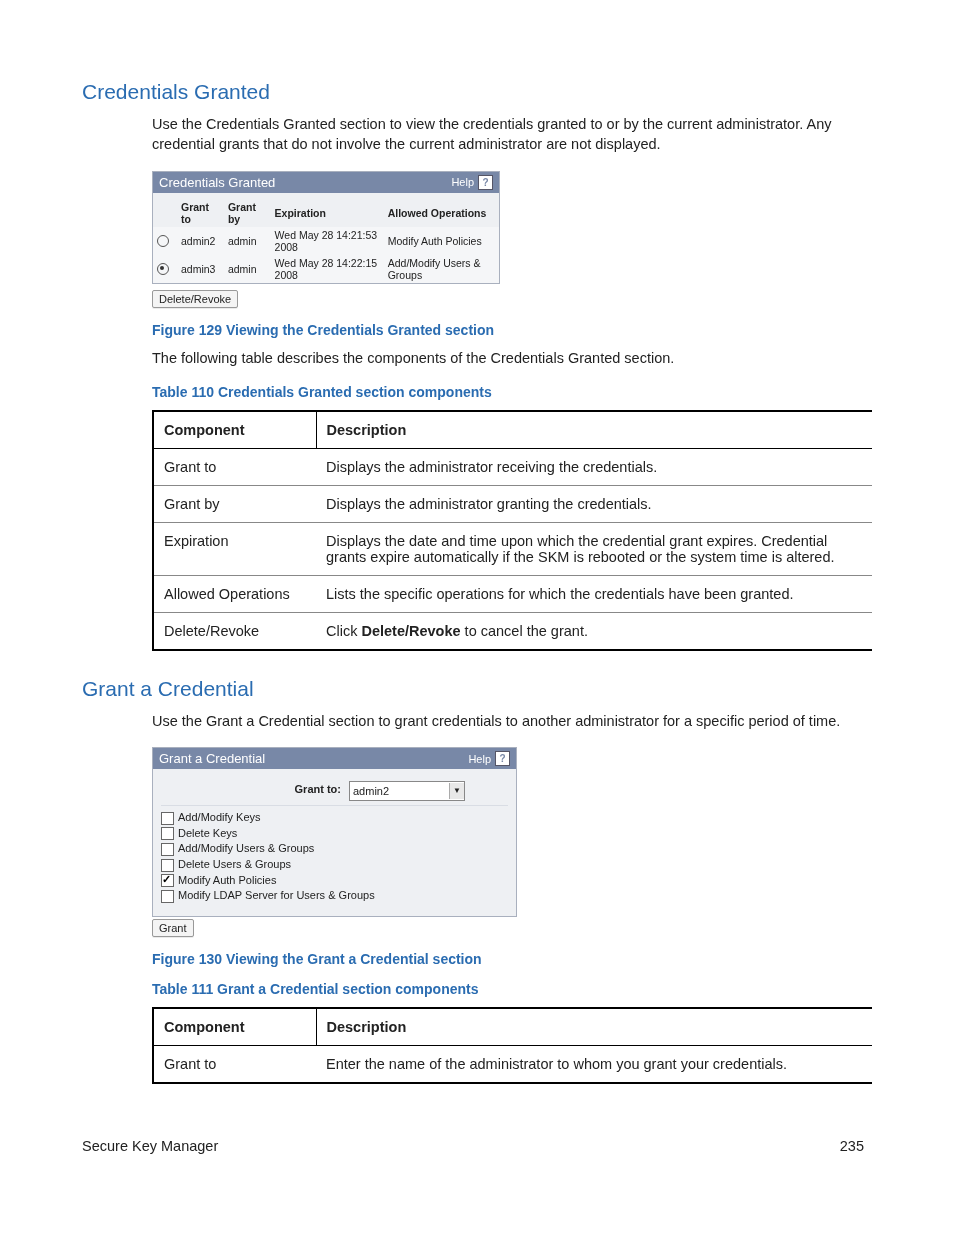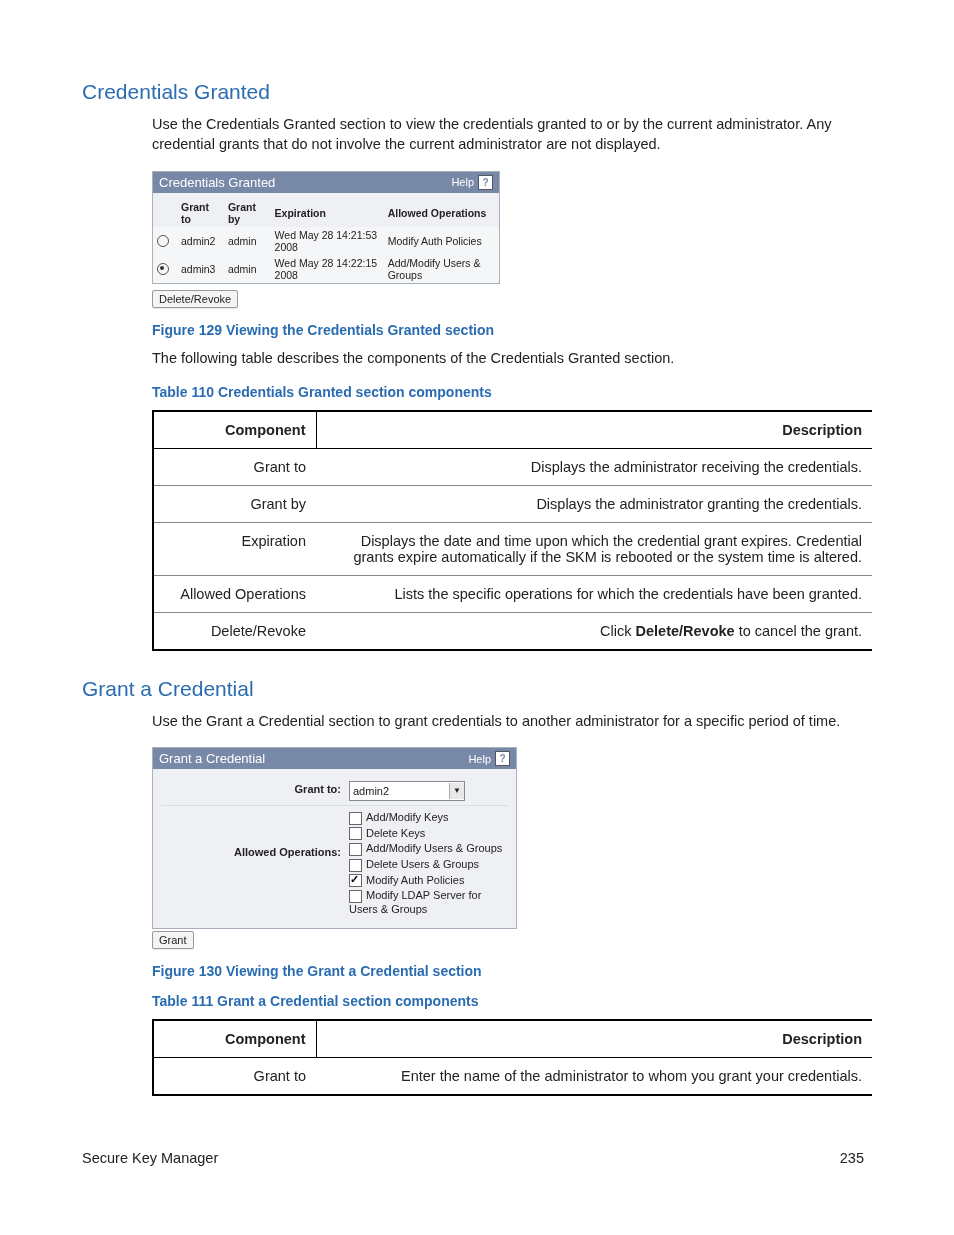--- a/index.html
+++ b/index.html
@@ -121,21 +121,21 @@
     box-shadow: 0 1px 0 rgba(0,0,0,0.08);
     display: inline-block;
   }
   
   table.desc {
     border-collapse: collapse;
     width: 100%;
     margin-bottom: 26px;
   }
   table.desc th, table.desc td {
-    text-align: right;
+    text-align: left;
     padding: 10px 10px;
     font-size: 14.5px;
     vertical-align: top;
   }
   table.desc th {
     font-weight: bold;
     border-top: 2px solid #000;
     border-bottom: 1px solid #000;
   }
   table.desc th:first-child {
@@ -342,21 +342,20 @@
         <div class="gc-row">
           <div class="gc-label">Grant to:</div>
           <div class="gc-field">
             <span class="gc-select">
               <span>admin2</span>
               <span class="caret">▼</span>
             </span>
           </div>
         </div>
         <div class="gc-row">
-          <div class="gc-label" style="padding-top:36px;">Allowed Operations:</div>
           <div class="gc-field op-list">
             <div><span class="chk"></span><span>Add/Modify Keys</span></div>
             <div><span class="chk"></span><span>Delete Keys</span></div>
             <div><span class="chk"></span><span>Add/Modify Users &amp; Groups</span></div>
             <div><span class="chk"></span><span>Delete Users &amp; Groups</span></div>
             <div><span class="chk checked"></span><span>Modify Auth Policies</span></div>
             <div><span class="chk"></span><span>Modify LDAP Server for Users &amp; Groups</span></div>
           </div>
         </div>
       </div>

